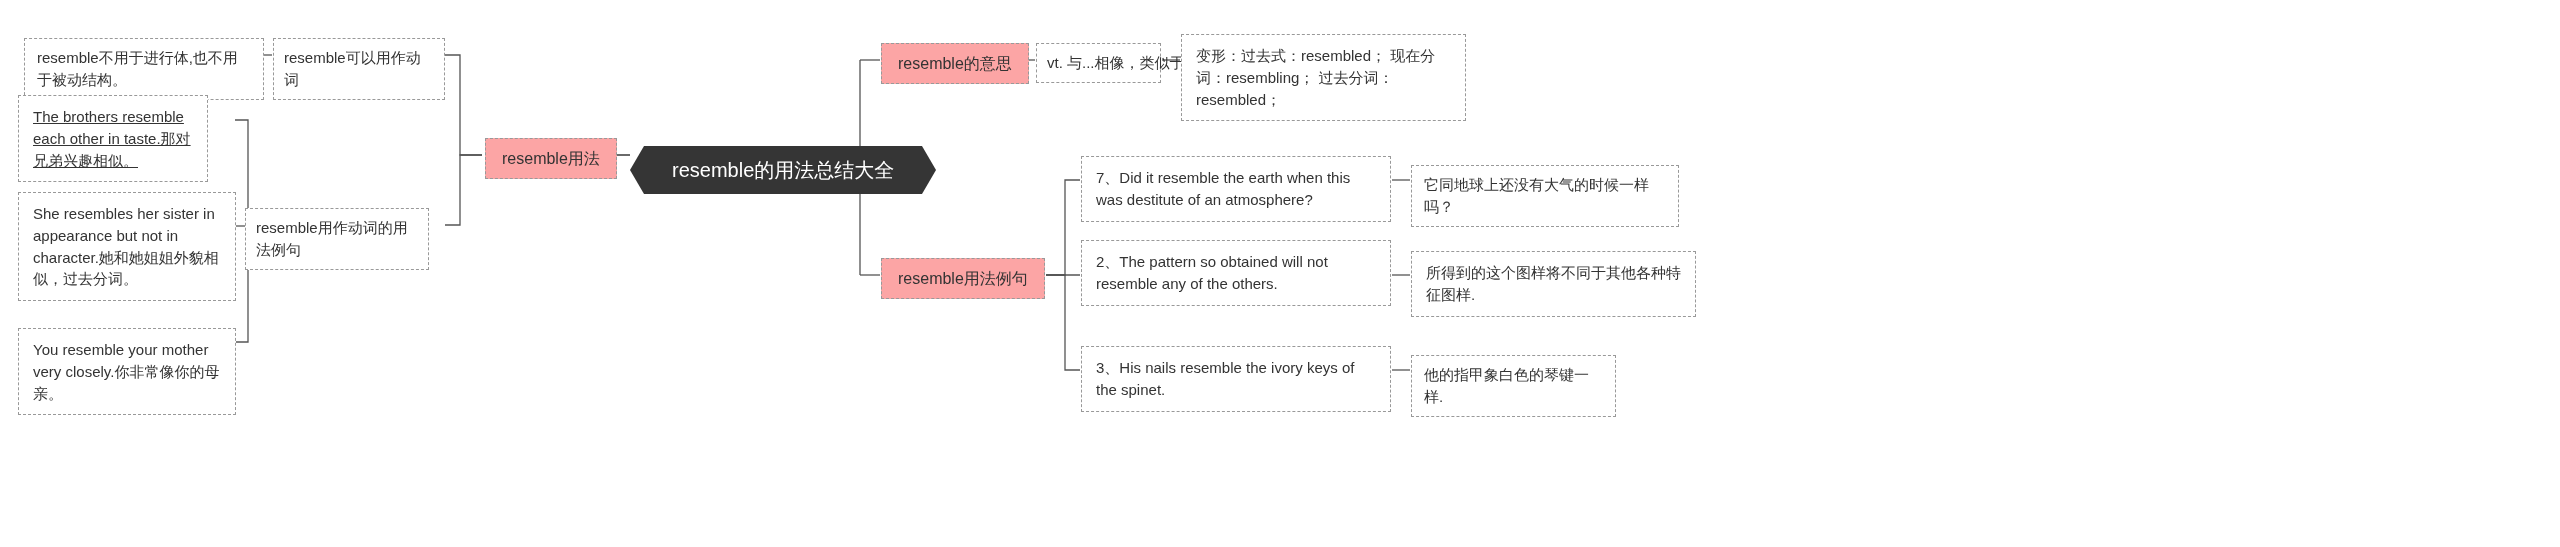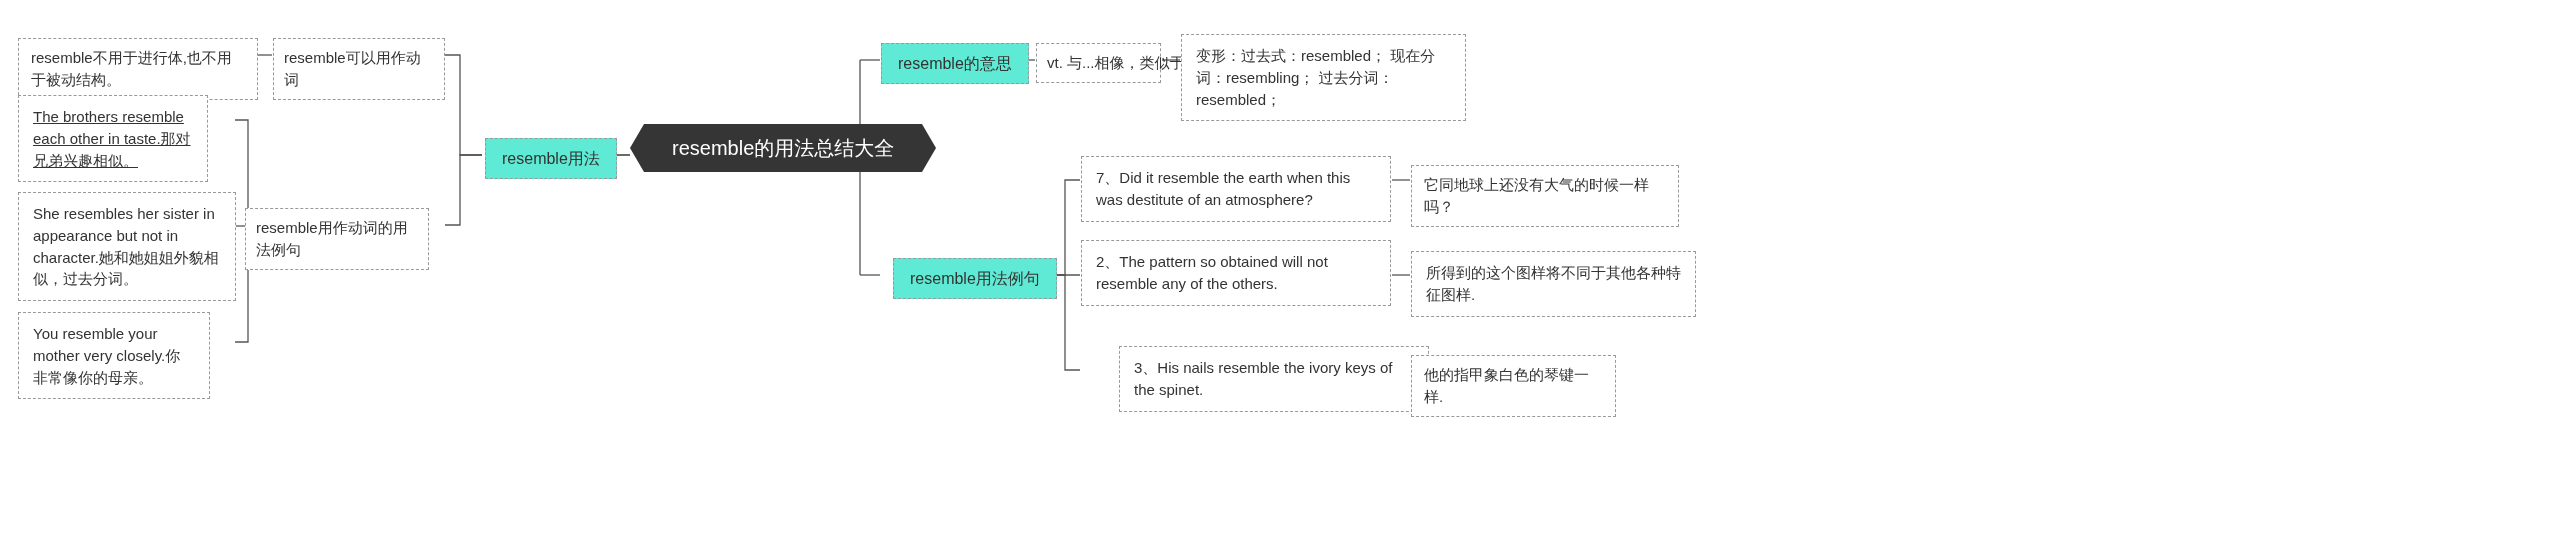--- a/index.html
+++ b/index.html
@@ -31,21 +31,21 @@
     content: "";
     position: absolute;
     top: 0;
     width: 0; height: 0;
     border-top: 24px solid transparent;
     border-bottom: 24px solid transparent;
   }
   .root::before { left: -14px; border-right: 14px solid #353535; }
   .root::after  { right: -14px; border-left: 14px solid #353535; }
   .branch {
-    background: #5eead4;
+    background: #fca5a5;
     color: #333;
     padding: 8px 16px;
     border: 1.5px dashed #999;
     font-size: 16px;
     white-space: nowrap;
   }
   .leaf {
     border: 1.5px dashed #999;
     color: #333;
     padding: 10px 14px;
@@ -94,74 +94,74 @@
 
   <path d="M 1046 275 L 1065 275 L 1065 180 L 1080 180"></path>
   <path d="M 1046 275 L 1065 275 L 1080 275"></path>
   <path d="M 1046 275 L 1065 275 L 1065 370 L 1080 370"></path>
 
   <path d="M 1392 180 L 1410 180"></path>
   <path d="M 1392 275 L 1410 275"></path>
   <path d="M 1392 370 L 1410 370"></path>
 </svg>
 
-<div class="node root" style="left:644px; top:124px; height:48px;">
+<div class="node root" style="left:644px; top:146px; height:48px;">
   <span>resemble的用法总结大全</span>
 </div>
 
 <div class="node branch" style="left:485px; top:138px;">
   <span>resemble用法</span>
 </div>
 
 <div class="node leaf" style="left:273px; top:38px; width:172px; padding:8px 10px;">
   <span>resemble可以用作动词</span>
 </div>
-<div class="node leaf" style="left:18px; top:38px; width:240px; padding:8px 12px;">
+<div class="node leaf" style="left:24px; top:38px; width:240px; padding:8px 12px;">
   <span>resemble不用于进行体,也不用于被动结构。</span>
 </div>
 
 <div class="node leaf" style="left:245px; top:208px; width:184px; text-align:left; padding:8px 10px;">
   <span>resemble用作动词的用法例句</span>
 </div>
 <div class="node leaf" style="left:18px; top:95px; width:190px;text-decoration:underline;">
   <span>The brothers resemble each other in taste.那对兄弟兴趣相似。</span>
 </div>
 <div class="node leaf" style="left:18px; top:192px; width:218px;">
   <span>She resembles her sister in appearance but not in character.她和她姐姐外貌相似，过去分词。</span>
 </div>
-<div class="node leaf" style="left:18px; top:312px; width:192px;">
+<div class="node leaf" style="left:18px; top:328px; width:218px;">
   <span>You resemble your mother very closely.你非常像你的母亲。</span>
 </div>
 
 <div class="node branch" style="left:881px; top:43px;">
   <span>resemble的意思</span>
 </div>
 <div class="node leaf" style="left:1036px; top:43px; width:125px; padding:8px 10px; white-space:nowrap;">
   <span>vt. 与...相像，类似于</span>
 </div>
 <div class="node leaf" style="left:1181px; top:34px; width:285px;">
   <span>变形：过去式：resembled； 现在分词：resembling； 过去分词：resembled；</span>
 </div>
 
-<div class="node branch" style="left:881px; top:258px;margin-left:12px;">
+<div class="node branch" style="left:881px; top:258px;">
   <span>resemble用法例句</span>
 </div>
 
 <div class="node leaf" style="left:1081px; top:156px; width:310px;">
   <span>7、Did it resemble the earth when this was destitute of an atmosphere?</span>
 </div>
 <div class="node leaf" style="left:1411px; top:165px; width:268px; padding:8px 12px;">
   <span>它同地球上还没有大气的时候一样 吗？</span>
 </div>
 
 <div class="node leaf" style="left:1081px; top:240px; width:310px;">
   <span>2、The pattern so obtained will not resemble any of the others.</span>
 </div>
 <div class="node leaf" style="left:1411px; top:251px; width:285px;">
   <span>所得到的这个图样将不同于其他各种特征图样.</span>
 </div>
 
-<div class="node leaf" style="left:1119px; top:346px; width:310px;">
+<div class="node leaf" style="left:1081px; top:346px; width:310px;">
   <span>3、His nails resemble the ivory keys of the spinet.</span>
 </div>
 <div class="node leaf" style="left:1411px; top:355px; width:205px; padding:8px 12px;">
   <span>他的指甲象白色的琴键一样.</span>
 </div>
 
 </body></html>

